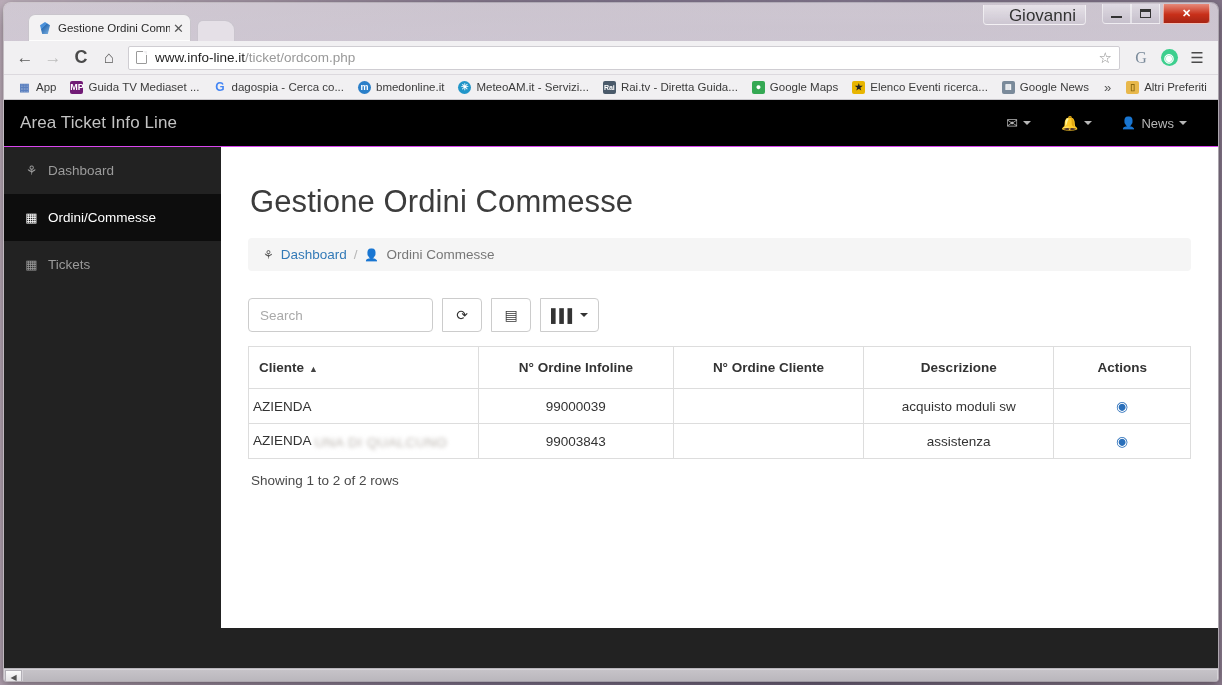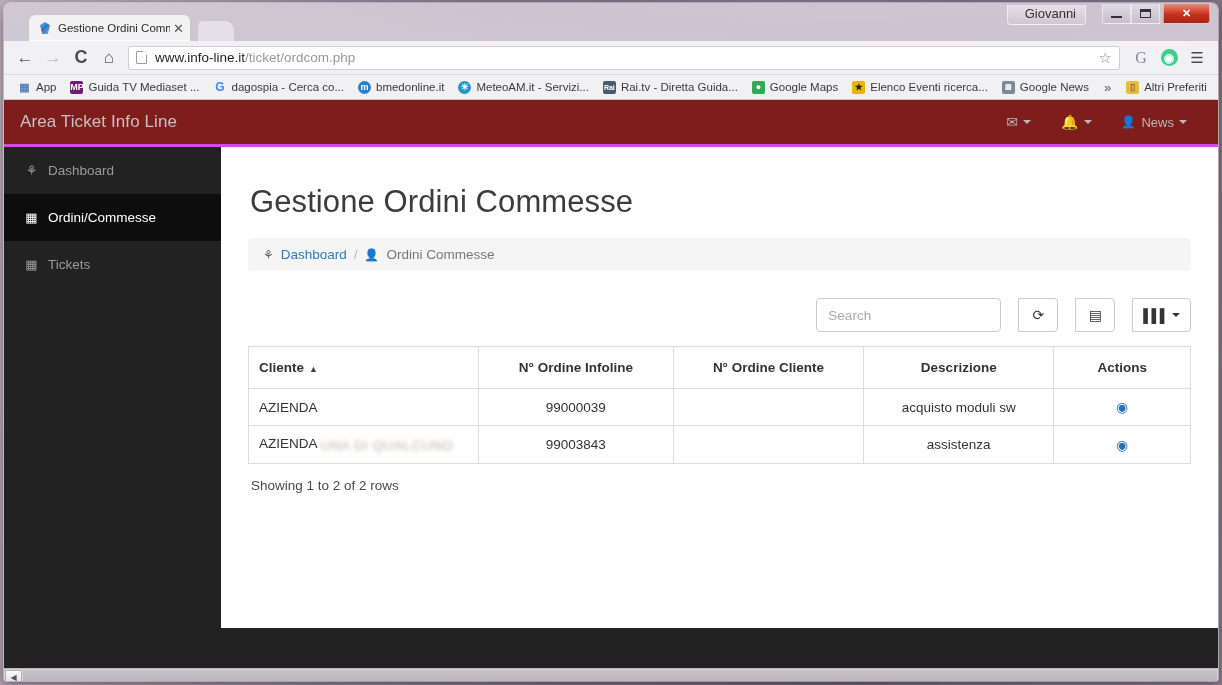--- a/index.html
+++ b/index.html
@@ -51,25 +51,25 @@
     flex: 1 1 auto; text-overflow: clip;
   }
   #tab .tab-close { font-size: 13px; color: #555; margin-left: 3px; line-height: 1; cursor: pointer; }
   #new-tab {
     position: absolute; left: 193px; top: 17px; width: 38px; height: 21px;
     background: rgba(236,232,238,.75); border-radius: 6px 10px 0 0;
     border: 1px solid rgba(190,185,195,.7); border-bottom: none;
   }
   
   #window-user-btn {
-    position: absolute; right: 132px; top: 2px; height: 20px; padding: 1px 9px 0 17px;
+    position: absolute; right: 132px; top: 2px; height: 20px; padding: 1px 9px 0 25px;
     background: linear-gradient(180deg, rgba(234,230,236,.85), rgba(205,199,210,.8));
     border: 1px solid rgba(255,255,255,.55); border-top: none;
     border-radius: 0 0 4px 4px;
-    font-size: 13px; color: #333;
+    font-size: 17px; color: #333;
   }
   .winbtn {
     position: absolute; top: 1px; height: 20px; width: 29px;
     border: 1px solid rgba(255,255,255,.5); border-top: none;
     display: flex; align-items: center; justify-content: center;
     font-size: 11px; color: #2a2a2a;
   }
   #btn-min { right: 87px; border-radius: 0 0 0 4px;
     background: linear-gradient(180deg, rgba(226,222,230,.85), rgba(196,190,202,.8)); }
   #btn-max { right: 58px;
@@ -122,22 +122,22 @@
         font-size: 11.5px; color: #3b3b3b; white-space: nowrap; cursor: pointer; }
   .bm-ico { width: 13px; height: 13px; flex: 0 0 13px; display:flex; align-items:center;
             justify-content:center; font-size: 9px; border-radius: 2px; color:#fff; font-weight:bold; }
   #bm-overflow { font-size: 13px; color: #555; padding: 0 8px; }
   
   #viewport {
     position: relative; height: 568px; background: #222222; overflow: hidden;
   }
   
   #app-header {
-    height: 47px; background: #7f1d1d; display: flex; align-items: center;
-    border-bottom: 3px solid #d946ef;
+    height: 47px; background: #000000; display: flex; align-items: center;
+    border-bottom: 1px solid #d946ef;
   }
   #brand { color: #c3c3c3; font-size: 17px; padding-left: 16px; letter-spacing: .1px; }
   #header-right { margin-left: auto; display: flex; align-items: center; padding-right: 16px; gap: 0; }
   .hdr-item {
     display: flex; align-items: center; gap: 5px; color: #b7b7b7; font-size: 13px;
     padding: 14px 15px; cursor: pointer;
   }
   .caret { width: 0; height: 0; border-left: 4px solid transparent; border-right: 4px solid transparent;
            border-top: 4px solid currentColor; display: inline-block; }
   
@@ -160,21 +160,21 @@
     letter-spacing: .1px;
   }
   #breadcrumb {
     background: #f5f5f5; border-radius: 4px; padding: 9px 15px;
     font-size: 13.5px; color: #777; display: flex; align-items: center; gap: 7px;
   }
   #breadcrumb a { color: #337ab7; text-decoration: none; }
   .bc-sep { color: #b6b6b6; }
   .bc-ico { font-size: 12px; color: #555; }
   #toolbar {
-    display: flex; justify-content: flex-end; align-items: center; margin-top: 27px; gap: 8px;
+    display: flex; align-items: center; margin-top: 27px; gap: 0;
   }
   #search-input {
     width: 185px; height: 34px; border: 1px solid #cccccc; border-radius: 4px;
     padding: 0 11px; font-size: 13.5px; color: #555; font-family: "Liberation Sans", sans-serif;
     background: #fff; outline: none; margin-right: 9px;
   }
   #search-input::placeholder { color: #a9a9a9; }
   .tool-group { display: flex; }
   .tool-btn {
     height: 34px; min-width: 40px; border: 1px solid #cccccc; background: #fff;
@@ -187,21 +187,21 @@
   .grp3 { margin-left: 9px; }
   .cols-glyph { display: inline-block; font-size: 13px; letter-spacing: -1px; }
   
   #data-table { width: 100%; border-collapse: collapse; margin-top: 14px; table-layout: fixed; border-radius: 14px; }
   #data-table th {
     border: 1px solid #dddddd; padding: 13px 10px; font-size: 13.5px; color: #333;
     font-weight: bold; text-align: center; background: #fff;
   }
   #data-table th.left { text-align: left; padding-left: 10px; }
   #data-table td {
-    border: 1px solid #dddddd; border-top: none; padding: 10px; font-size: 13.5px;
+    border: 1px solid #dddddd; border-top: none; padding: 4px; font-size: 13.5px;
     color: #333; text-align: center; height: 35px;
   }
   #data-table td.left { text-align: left; }
   .sort-caret { font-size: 9px; color: #444; margin-left: 5px; }
   .eye { color: #2a6fba; font-size: 14px; cursor: pointer; }
   .redacted {
     display: inline-block; vertical-align: -2px; margin-left: 3px;
     color: #b9b3ad; filter: blur(2.2px); letter-spacing: .5px;
   }
   #table-footer { font-size: 13.5px; color: #4a4a4a; padding-top: 14px; padding-left: 3px; }

